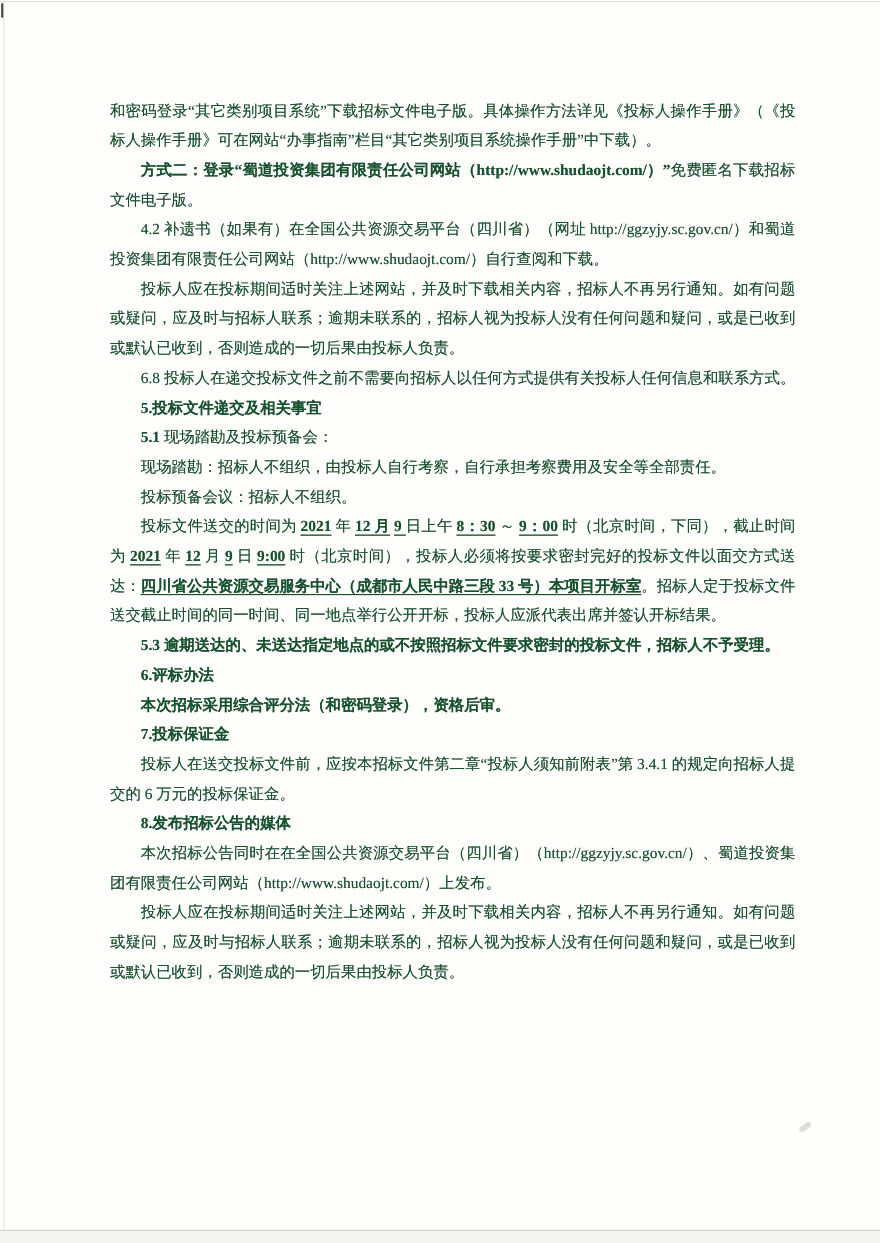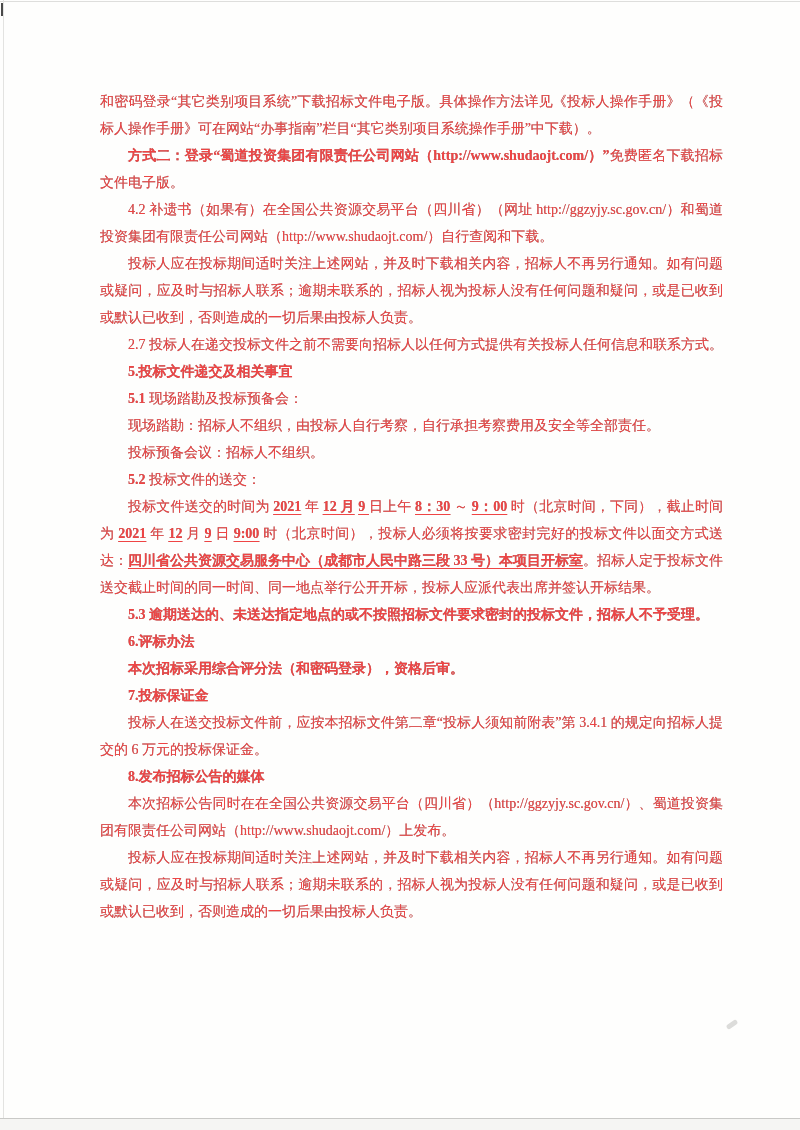--- a/index.html
+++ b/index.html
@@ -16,21 +16,21 @@
   }
   
   .edge-top{position:absolute;left:0;top:1px;width:800px;height:1px;background:#dededc;}
   .edge-left{position:absolute;left:3px;top:0;width:1px;height:1118px;background:#e3e3e1;}
   .edge-bottom{position:absolute;left:0;top:1118px;width:800px;height:1px;background:#c9c9c7;}
   .bottom-strip{position:absolute;left:0;top:1119px;width:800px;height:11px;background:#f5f5f3;}
   .corner-tick{position:absolute;left:1px;top:3px;width:2px;height:13px;background:#4a4a4a;}
   .smudge{position:absolute;left:726px;top:1022px;width:12px;height:5px;background:#dcdcda;transform:rotate(-35deg);border-radius:3px;}
   .doc{
     position:absolute;left:100px;top:88px;width:623px;
-    font-size:14px;line-height:27px;color:#ef4444;
+    font-size:14px;line-height:27px;color:#14532d;
     text-shadow:0 0 0.6px rgba(40,40,40,.55);
   }
   .para{
     margin:0;padding:0;
     text-align:justify;text-align-last:left;
   }
   .para.indent{text-indent:2em;}
   .b{font-weight:bold;}
   .u{text-decoration:underline;text-underline-offset:3px;text-decoration-thickness:1px;}
 </style>
@@ -39,26 +39,25 @@
 
 <div class="page">
   <div class="edge-top"></div>
   <div class="edge-left"></div>
   <div class="corner-tick"></div>
   <div class="doc">
       <p class="para"><span>和密码登录“其它类别项目系统”下载招标文件电子版。具体操作方法详见《投标人操作手册》（《投标人操作手册》可在网站“办事指南”栏目“其它类别项目系统操作手册”中下载）。</span></p>
       <p class="para indent"><span class="b">方式二：登录“蜀道投资集团有限责任公司网站（http://www.shudaojt.com/）”</span><span>免费匿名下载招标文件电子版。</span></p>
       <p class="para indent"><span>4.2 补遗书（如果有）在全国公共资源交易平台（四川省）（网址 http://ggzyjy.sc.gov.cn/）和蜀道投资集团有限责任公司网站（http://www.shudaojt.com/）自行查阅和下载。</span></p>
       <p class="para indent"><span>投标人应在投标期间适时关注上述网站，并及时下载相关内容，招标人不再另行通知。如有问题或疑问，应及时与招标人联系；逾期未联系的，招标人视为投标人没有任何问题和疑问，或是已收到或默认已收到，否则造成的一切后果由投标人负责。</span></p>
-      <p class="para indent"><span>2.7 投标人在递交投标文件之前不需要向招标人以任何方式提供有关投标人任何信息和联系方式。</span></p>
+      <p class="para indent"><span>6.8 投标人在递交投标文件之前不需要向招标人以任何方式提供有关投标人任何信息和联系方式。</span></p>
       <p class="para indent"><span class="b">5.投标文件递交及相关事宜</span></p>
       <p class="para indent"><span class="b">5.1 </span><span>现场踏勘及投标预备会：</span></p>
       <p class="para indent"><span>现场踏勘：招标人不组织，由投标人自行考察，自行承担考察费用及安全等全部责任。</span></p>
       <p class="para indent"><span>投标预备会议：招标人不组织。</span></p>
-      <p class="para indent"><span class="b">5.2 </span><span>投标文件的送交：</span></p>
       <p class="para indent"><span>投标文件送交的时间为 </span><span class="b u">2021</span><span> 年 </span><span class="b u">12 月</span><span> </span><span class="b u"> 9 </span><span> 日上午 </span><span class="b u">8：30</span><span> ～ </span><span class="b u">9：00</span><span> 时（北京时间，下同），截止时间为 </span><span class="b u">2021</span><span> 年 </span><span class="b u">12</span><span> 月 </span><span class="b u">9</span><span> 日 </span><span class="b u">9:00</span><span> 时（北京时间），投标人必须将按要求密封完好的投标文件以面交方式送达：</span><span class="b u">四川省公共资源交易服务中心（成都市人民中路三段 33 号）本项目开标室</span><span>。招标人定于投标文件送交截止时间的同一时间、同一地点举行公开开标，投标人应派代表出席并签认开标结果。</span></p>
       <p class="para indent"><span class="b">5.3 逾期送达的、未送达指定地点的或不按照招标文件要求密封的投标文件，招标人不予受理。</span></p>
       <p class="para indent"><span class="b">6.评标办法</span></p>
       <p class="para indent"><span class="b">本次招标采用综合评分法（和密码登录），资格后审。</span></p>
       <p class="para indent"><span class="b">7.投标保证金</span></p>
       <p class="para indent"><span>投标人在送交投标文件前，应按本招标文件第二章“投标人须知前附表”第 3.4.1 的规定向招标人提交的 6 万元的投标保证金。</span></p>
       <p class="para indent"><span class="b">8.发布招标公告的媒体</span></p>
       <p class="para indent"><span>本次招标公告同时在在全国公共资源交易平台（四川省）（http://ggzyjy.sc.gov.cn/）、蜀道投资集团有限责任公司网站（http://www.shudaojt.com/）上发布。</span></p>
       <p class="para indent"><span>投标人应在投标期间适时关注上述网站，并及时下载相关内容，招标人不再另行通知。如有问题或疑问，应及时与招标人联系；逾期未联系的，招标人视为投标人没有任何问题和疑问，或是已收到或默认已收到，否则造成的一切后果由投标人负责。</span></p>
     </div>

